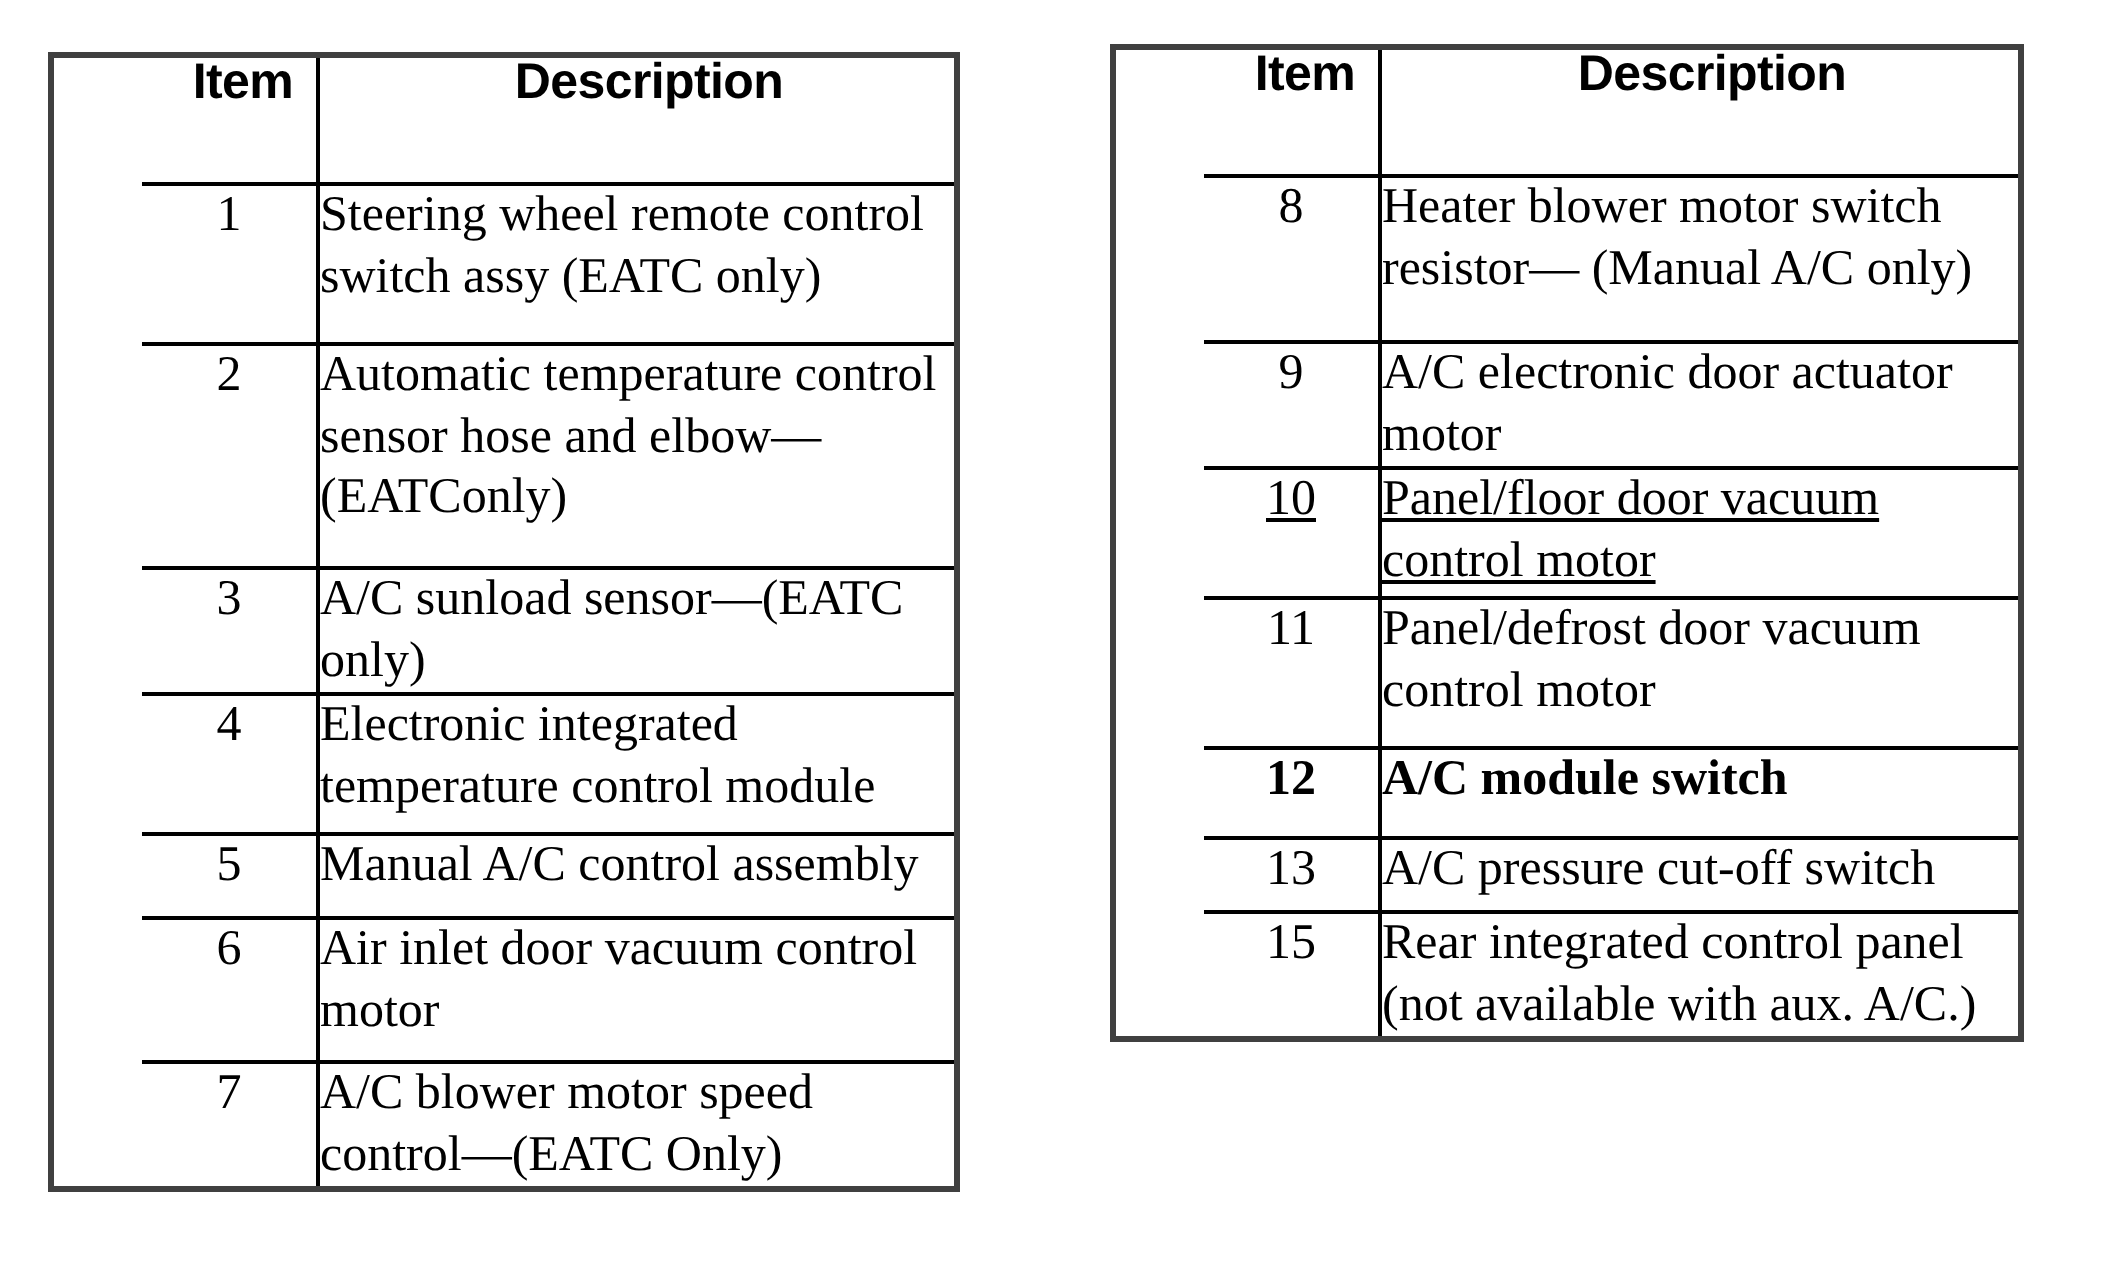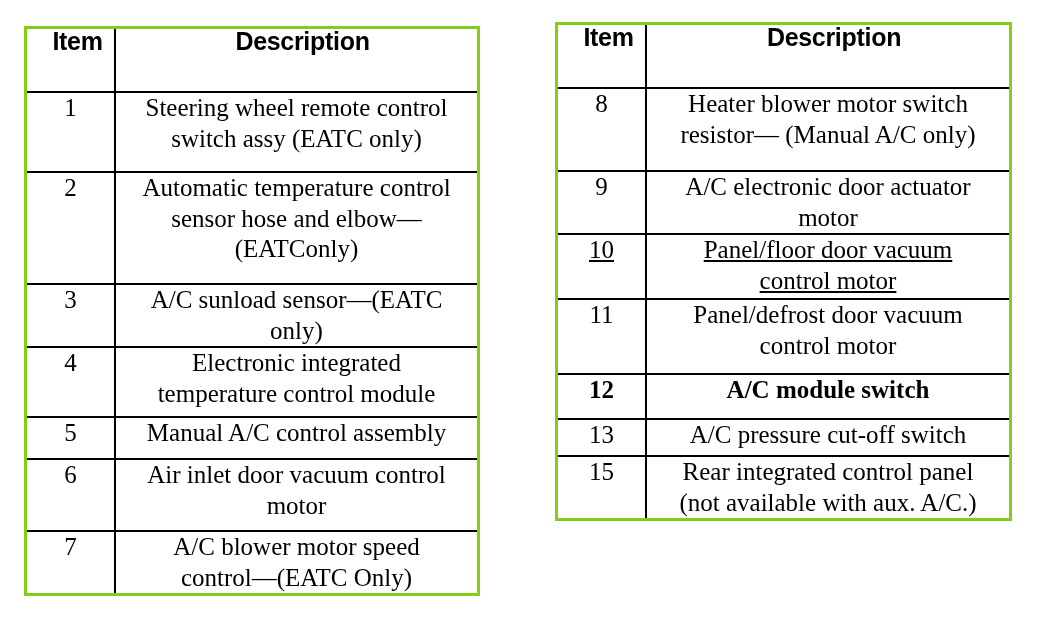--- a/index.html
+++ b/index.html
@@ -13,22 +13,23 @@
     height: 634px;
     background: #ffffff;
     overflow: hidden;
     font-family: "Liberation Serif", "DejaVu Serif", serif;
     color: #000000;
   }
 
   .table-block {
     position: absolute;
     box-sizing: border-box;
-    border: 3px solid #84cc16;
-    background: #ffffff;
+    border: 3px solid #404040;
+    background: #ffffff;
+    padding-left: 44px;
   }
 
   #table-left  { left: 24px;  top: 26px; width: 456px; }
   #table-right { left: 555px; top: 22px; width: 457px; }
 
   .tbl {
     border-collapse: collapse;
     width: 100%;
     table-layout: fixed;
   }
@@ -69,21 +70,20 @@
     line-height: 1.22;
     padding-top: 9px;
     font-family: "Liberation Serif", "DejaVu Serif", serif;
   }
 
   .desc-cell {
     font-size: 25px;
     line-height: 1.22;
     padding: 9px 6px 9px 12px;
     font-family: "Liberation Serif", "DejaVu Serif", serif;
-    text-align: center;
   }
   .desc-cell .ln { display: block; white-space: pre; }
 
   
   .h-r1 { height: 80px; }
   .h-r2 { height: 112px; }
   .h-r3 { height: 57px; }
   .h-r4 { height: 70px; }
   .h-r5 { height: 42px; }
   .h-r6 { height: 72px; }

